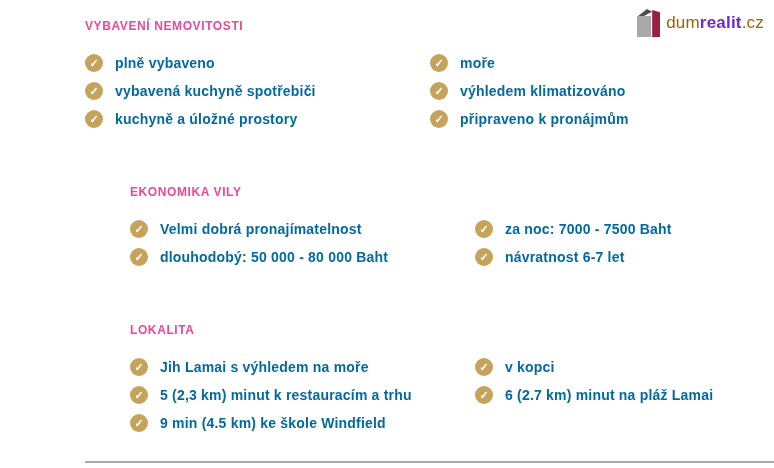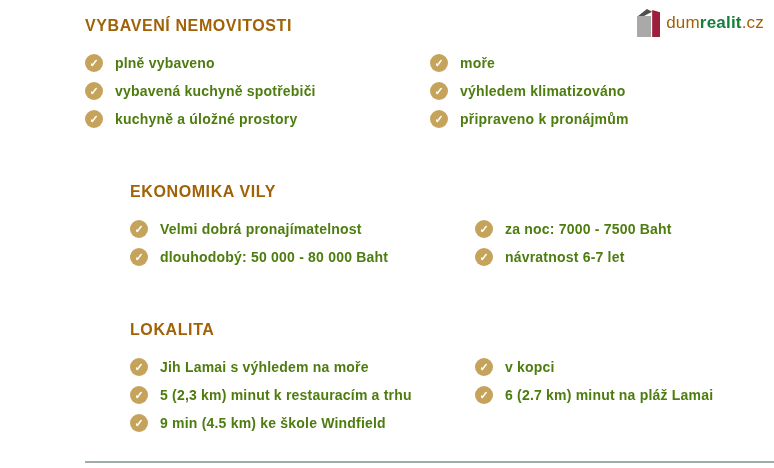--- a/index.html
+++ b/index.html
@@ -11,22 +11,22 @@
     overflow:hidden;
     font-family:"Liberation Sans", sans-serif;
   }
   .content {
     position:absolute;
     left:85px; top:14px; right:10px;
   }
   .section { margin-bottom:0; }
   .section + .section { margin-top:52px;margin-left:45px; }
   .section-title {
-    color:#a16207;
-    font-size:16px;
+    color:#ec4899;
+    font-size:12px;
     font-weight:700;
     letter-spacing:0.6px;
     line-height:24px;
     margin-bottom:16px;
   }
   .cols { display:flex; }
   .col-left { width:345px; }
   .col-right { flex:1; }
   .col { display:flex; flex-direction:column; gap:10px; }
   .item { display:flex; align-items:center; gap:12px; height:18px; }
@@ -35,21 +35,21 @@
     width:18px; height:18px;
     border-radius:50%;
     background:#c6a35b;
     color:#ffffff;
     font-size:11px;
     font-weight:700;
     line-height:18px;
     text-align:center;
   }
   .item-label {
-    color:#4d7c0f;
+    color:#0369a1;
     font-size:14px;
     font-weight:600;
     letter-spacing:0.2px;
     white-space:nowrap;
   }
   
   .logo {
     position:absolute;
     top:8px; right:10px;
     display:flex; align-items:center; gap:6px;
@@ -65,21 +65,21 @@
     width:15px; height:9px; background:#4f4f4f;
     clip-path:polygon(0 85%, 65% 0, 100% 30%, 20% 100%);
   }
   .logo-icon .face-side {
     position:absolute; right:0; bottom:0;
     width:8px; height:28px; background:#9c1f3e;
     clip-path:polygon(0 4%, 100% 12%, 100% 100%, 0 100%);
   }
   .logo-text { font-size:17px; letter-spacing:0.2px; }
   .logo-text .lg-gray { color:#a16207; font-weight:400; }
-  .logo-text .lg-accent { color:#15803d; font-weight:700; }
+  .logo-text .lg-accent { color:#6d28d9; font-weight:700; }
   
   .divider {
     position:absolute;
     left:85px; right:0; top:461px;
     height:2px; background:#a2aca9;
   }
 </style>
 </head>
 <body>
 

